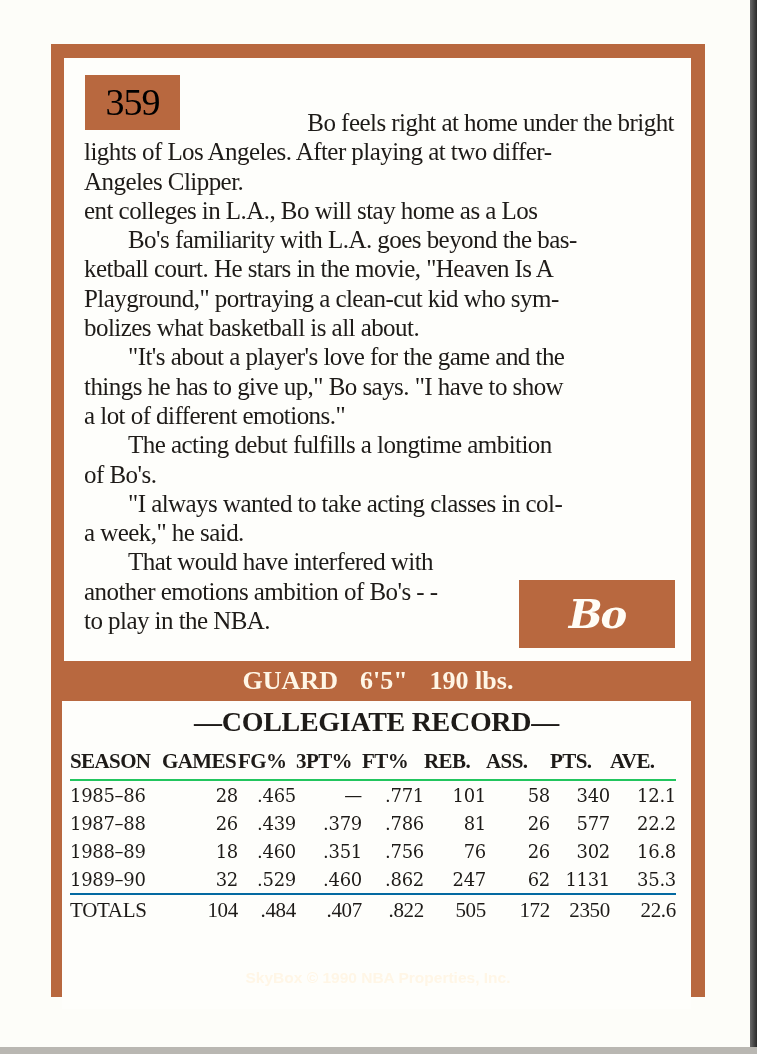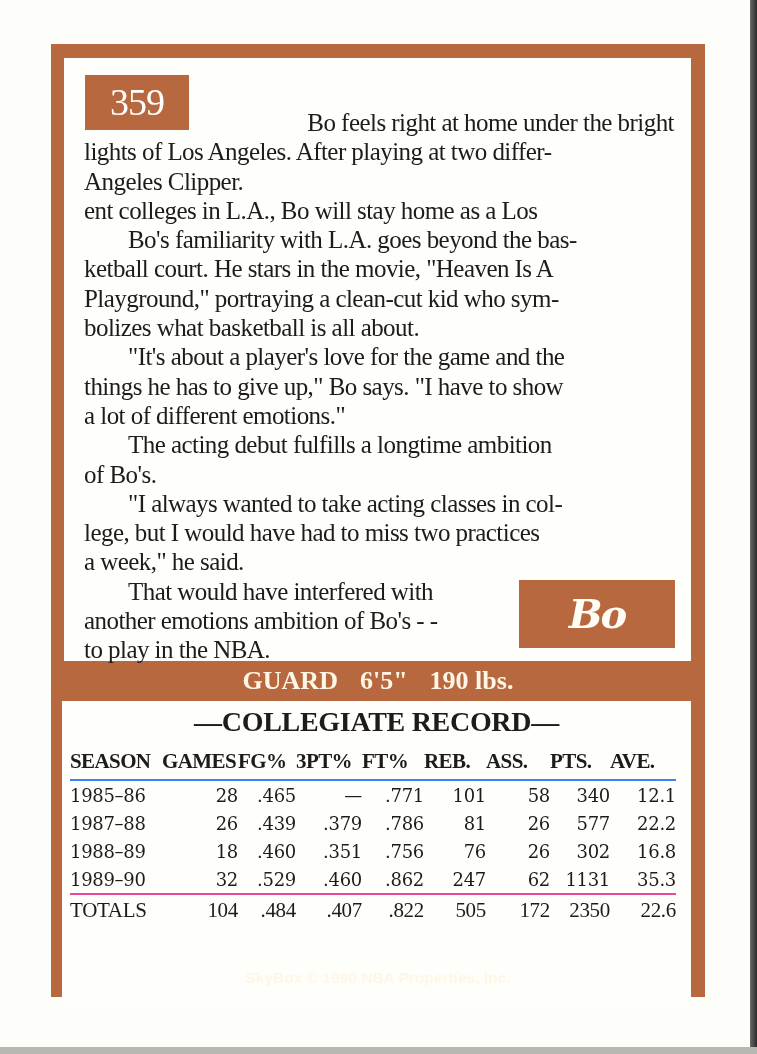--- a/index.html
+++ b/index.html
@@ -19,22 +19,22 @@
     }
     .frame {
       position: absolute; left: 51px; top: 44px; width: 654px; height: 953px;
       background: #b8683f;
     }
     .upper-panel {
       position: absolute; left: 13px; top: 14px; width: 627px; height: 603px;
       background: #fefefb;
     }
     .card-number {
-      position: absolute; left: 21px; top: 17px; width: 104px; height: 55px;
-      background: #b8683f; color: #ffffff;
+      position: absolute; left: 21px; top: 17px; width: 95px; height: 55px;
+      background: #b8683f; color: #000000;
       font-size: 38px; line-height: 55px; text-align: center;
       letter-spacing: -1px;
     }
     .bio {
       position: absolute; left: 20px; top: 50px; width: 590px;
       font-size: 25px; line-height: 29.3px;
       letter-spacing: -0.55px; word-spacing: 0px;
     }
     .bio p { margin: 0; white-space: nowrap; }
     .bio .indent { padding-left: 44px; }
@@ -63,29 +63,29 @@
     .record-title {
       position: absolute; left: 0; top: 4px; width: 629px; text-align: center;
       font-weight: bold; font-size: 28px; line-height: 34px; letter-spacing: -0.3px;
     }
     table.stats {
       position: absolute; left: 8px; top: 42px; width: 606px;
       border-collapse: collapse; font-size: 21px;
     }
     table.stats th {
       font-weight: bold; font-size: 21px; height: 36px; padding: 0;
-      border-bottom: 2px solid #3b82f6; text-align: left; letter-spacing: -0.6px;
+      border-bottom: 2px solid #22c55e; text-align: left; letter-spacing: -0.6px;
       white-space: nowrap;
     }
     table.stats td {
       height: 28px; padding: 0; text-align: right; letter-spacing: -0.3px;
       font-family: "DejaVu Serif", serif; font-size: 18px; white-space: nowrap;
     }
     table.stats td.season { text-align: left; }
-    table.stats tr.last-season td { border-bottom: 2px solid #ec4899; }
+    table.stats tr.last-season td { border-bottom: 2px solid #0369a1; }
     table.stats tr.totals td { font-family: "Liberation Serif", serif; font-size: 21px; height: 30px; }
     .footer {
       position: absolute; left: 0; top: 915px; width: 654px; height: 38px;
       text-align: center; color: #fff6e6;
       font-family: "Liberation Sans", "DejaVu Sans", sans-serif; font-weight: bold;
       font-size: 15.5px; line-height: 38px; letter-spacing: 0px;
     }
   </style>
 </head>
 <body>
@@ -106,21 +106,20 @@
       <p class="indent">Bo's familiarity with L.A. goes beyond the bas-</p>
       <p>ketball court. He stars in the movie, "Heaven Is A</p>
       <p>Playground," portraying a clean-cut kid who sym-</p>
       <p>bolizes what basketball is all about.</p>
       <p class="indent">"It's about a player's love for the game and the</p>
       <p>things he has to give up," Bo says. "I have to show</p>
       <p>a lot of different emotions."</p>
       <p class="indent">The acting debut fulfills a longtime ambition</p>
       <p>of Bo's.</p>
       <p class="indent">"I always wanted to take acting classes in col-</p>
-      <p>lege, but I would have had to miss two practices</p>
       <p>a week," he said.</p>
       <p class="indent">That would have interfered with</p>
       <p>another emotions ambition of Bo's - -</p>
       <p>to play in the NBA.</p>
     </div>
 
     <div class="nickname-box">
       <div class="nickname">Bo</div>
     </div>
   </div>

